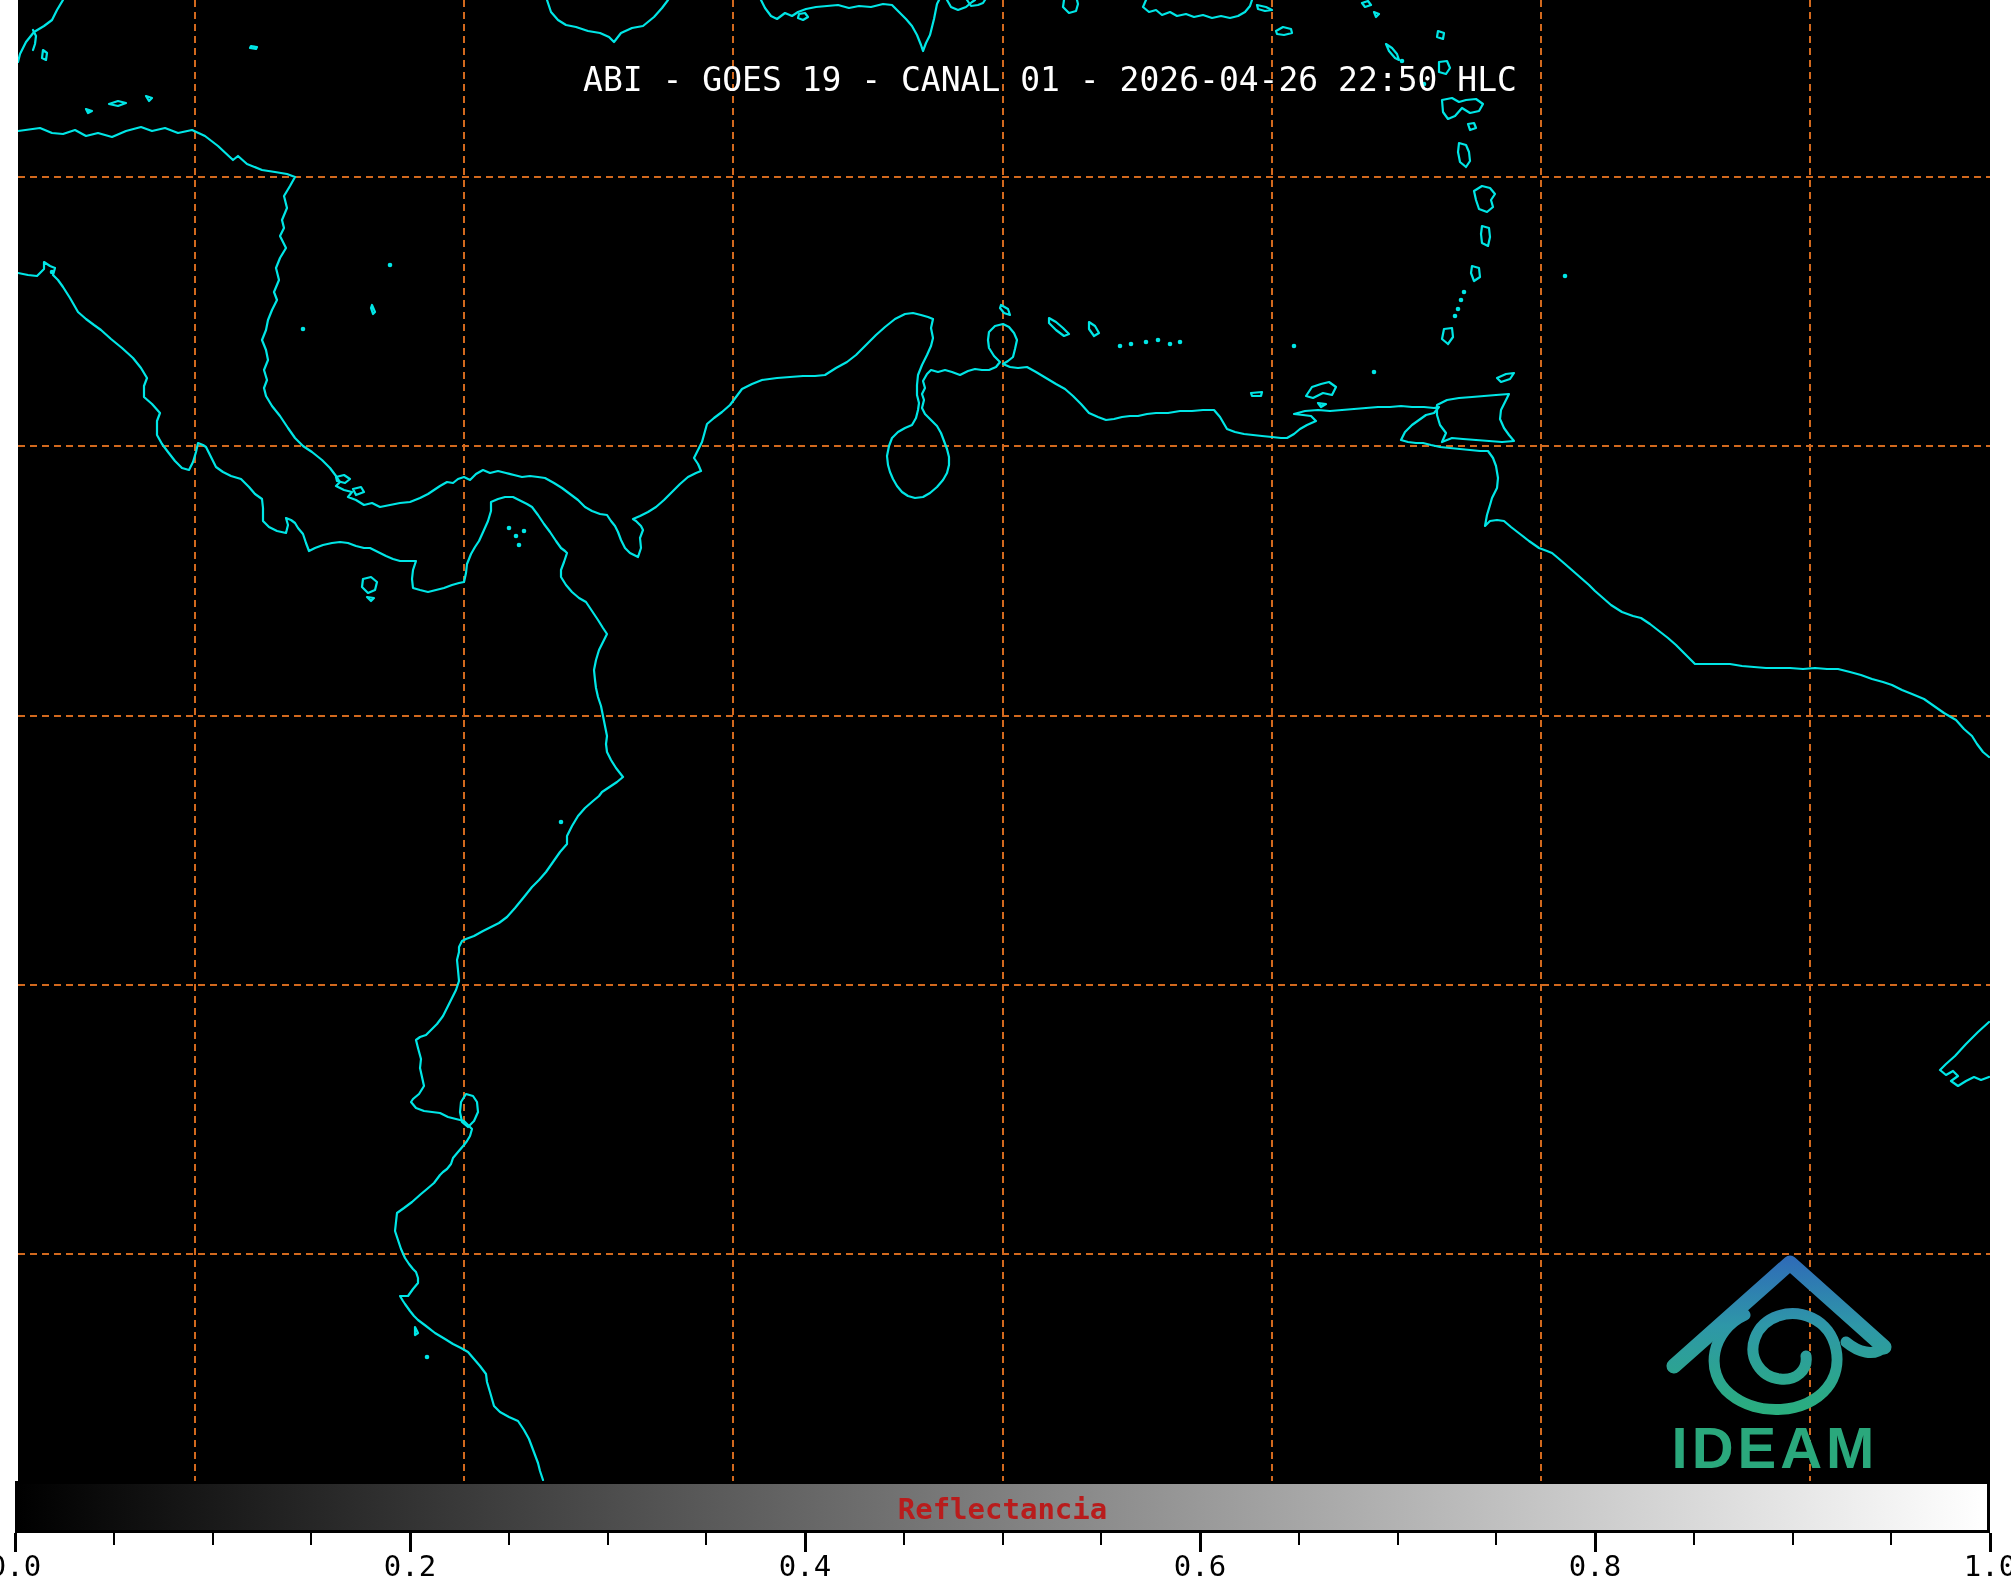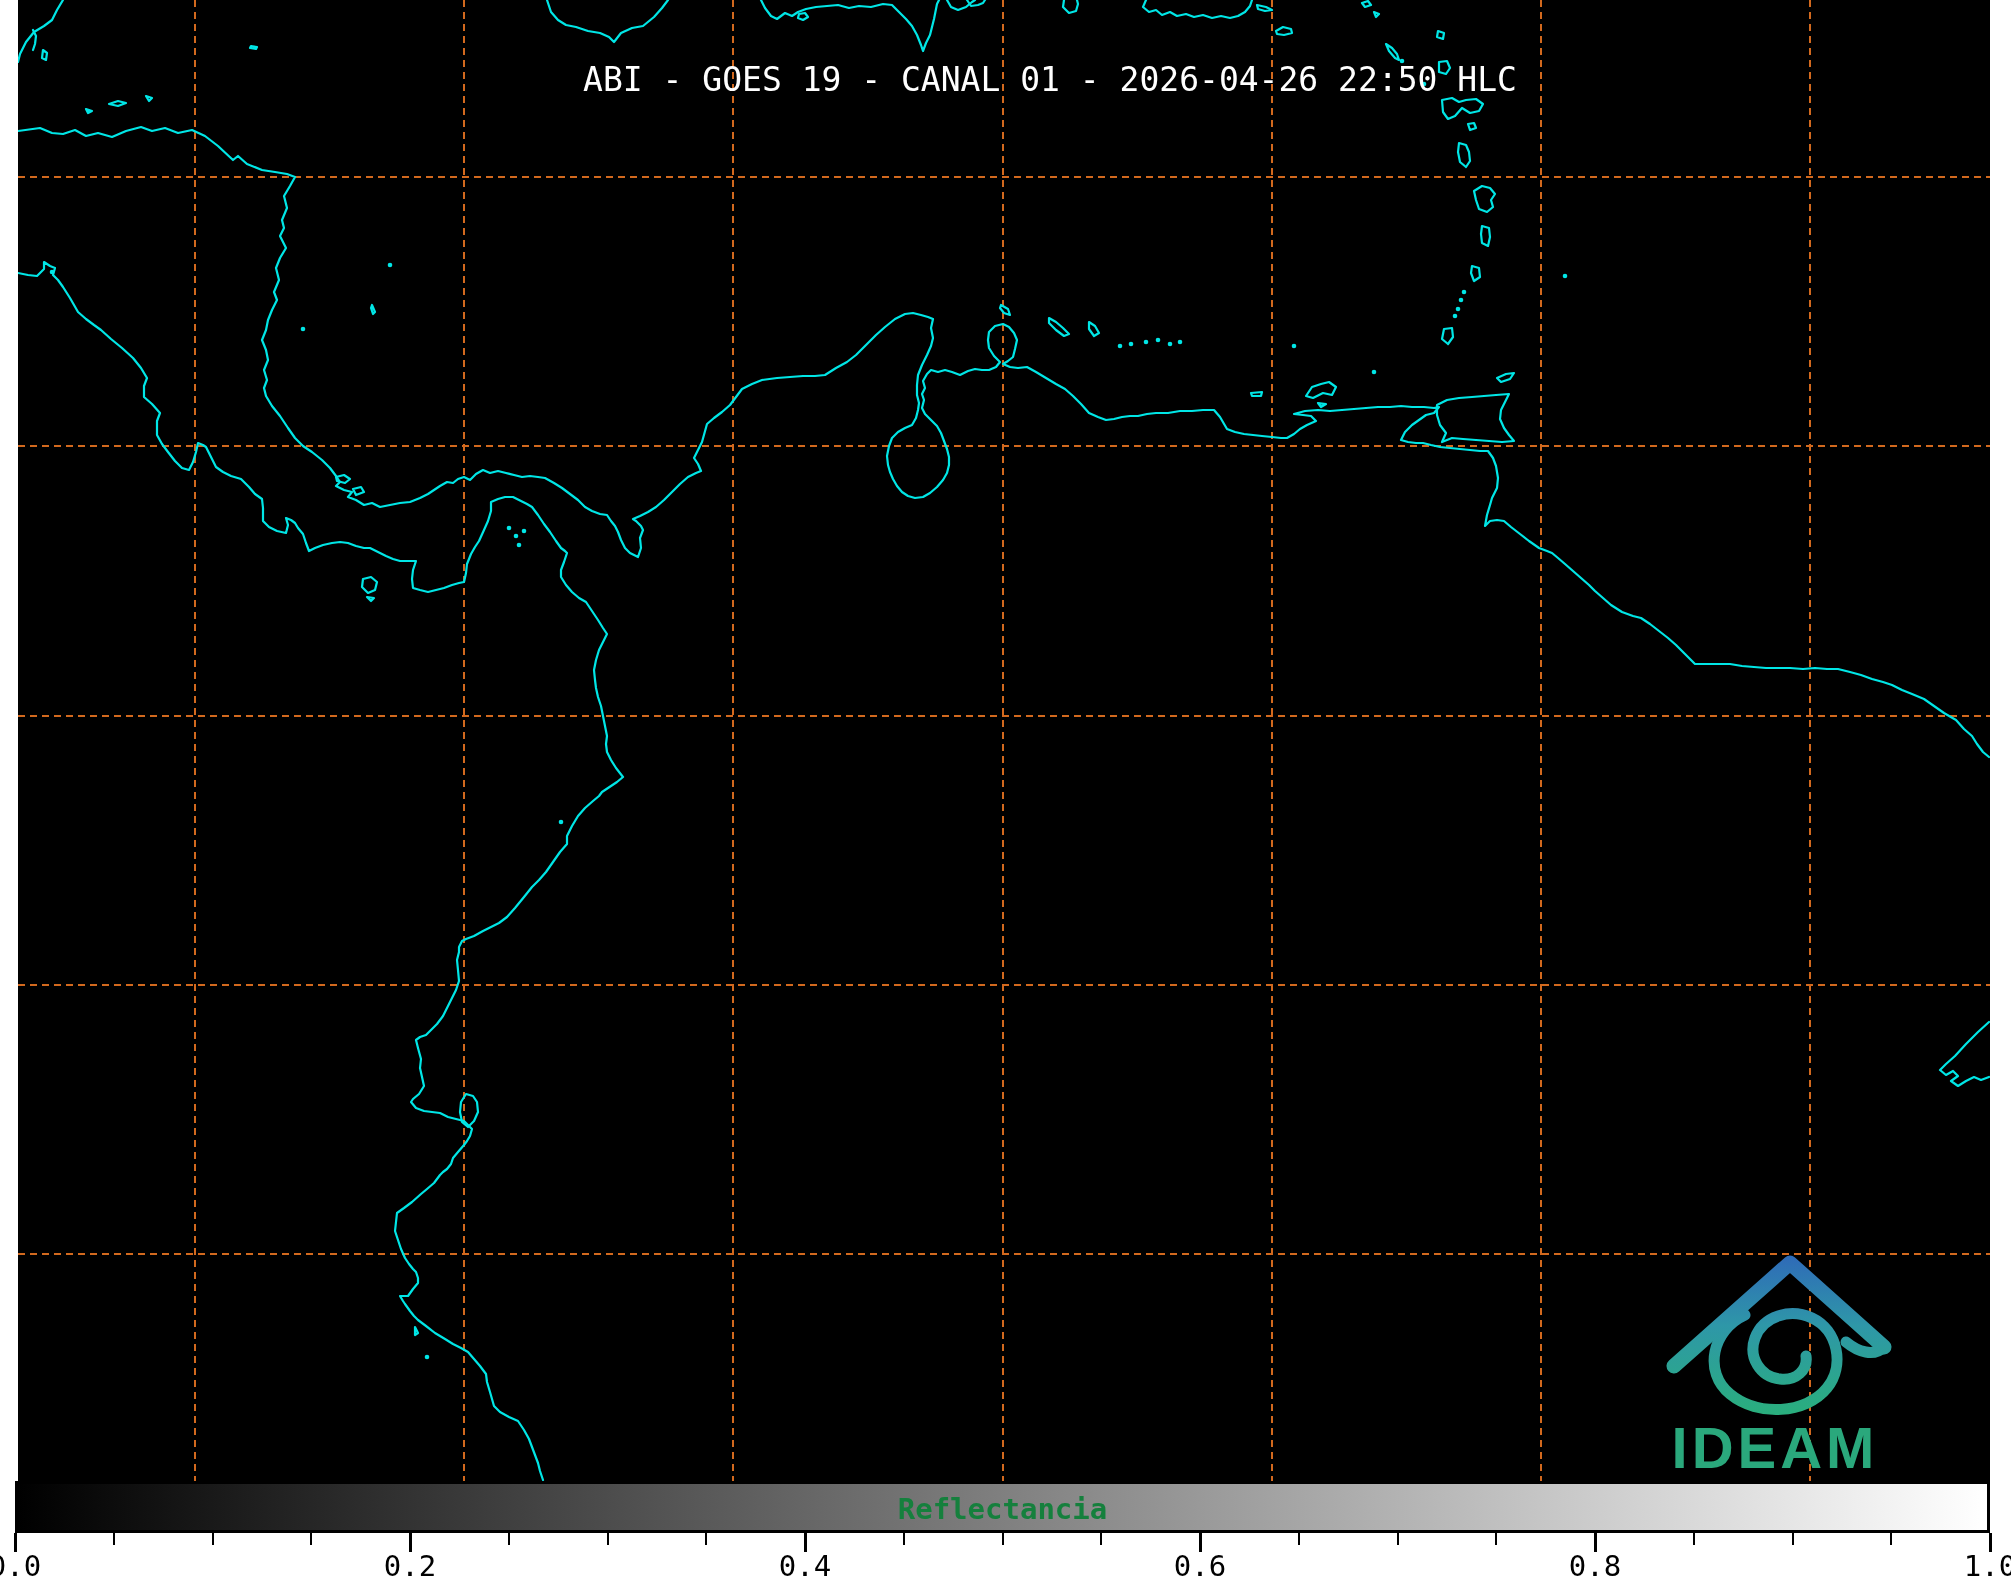--- a/index.html
+++ b/index.html
@@ -6,21 +6,21 @@
   #fig{position:relative;width:2011px;height:1577px;background:#ffffff;overflow:hidden;
        font-family:"DejaVu Sans Mono","Liberation Mono",monospace;}
   #map-bg{position:absolute;left:18px;top:0;width:1972px;height:1481px;background:#000000;}
   #map-svg{position:absolute;left:0;top:0;width:2011px;height:1577px;}
   #map-title{position:absolute;top:60px;left:18px;width:1972px;text-align:center;
              color:#ffffff;font-size:33px;font-weight:normal;white-space:pre;margin-left:46px;}
   #colorbar{position:absolute;left:15px;top:1481px;width:1975px;height:52px;
             box-sizing:border-box;border:3px solid #000000;
             background:linear-gradient(to right,#000000,#ffffff);}
   #cbar-label{position:absolute;left:15px;top:1492px;width:1975px;text-align:center;
-              color:#15803d;font-size:29px;font-weight:bold;}
+              color:#b91c1c;font-size:29px;font-weight:bold;}
   .tick{position:absolute;background:#000000;top:1533px;}
   .tick.major{width:3px;height:19px;}
   .tick.minor{width:2px;height:12px;}
   .ticklabel{position:absolute;top:1549px;width:80px;margin-left:-40px;text-align:center;
              color:#000000;font-size:29px;}
   #logo-text{font-family:"Liberation Sans","DejaVu Sans",sans-serif;font-weight:bold;
              font-size:58px;letter-spacing:4px;}
 </style>
 </head>
 <body>

